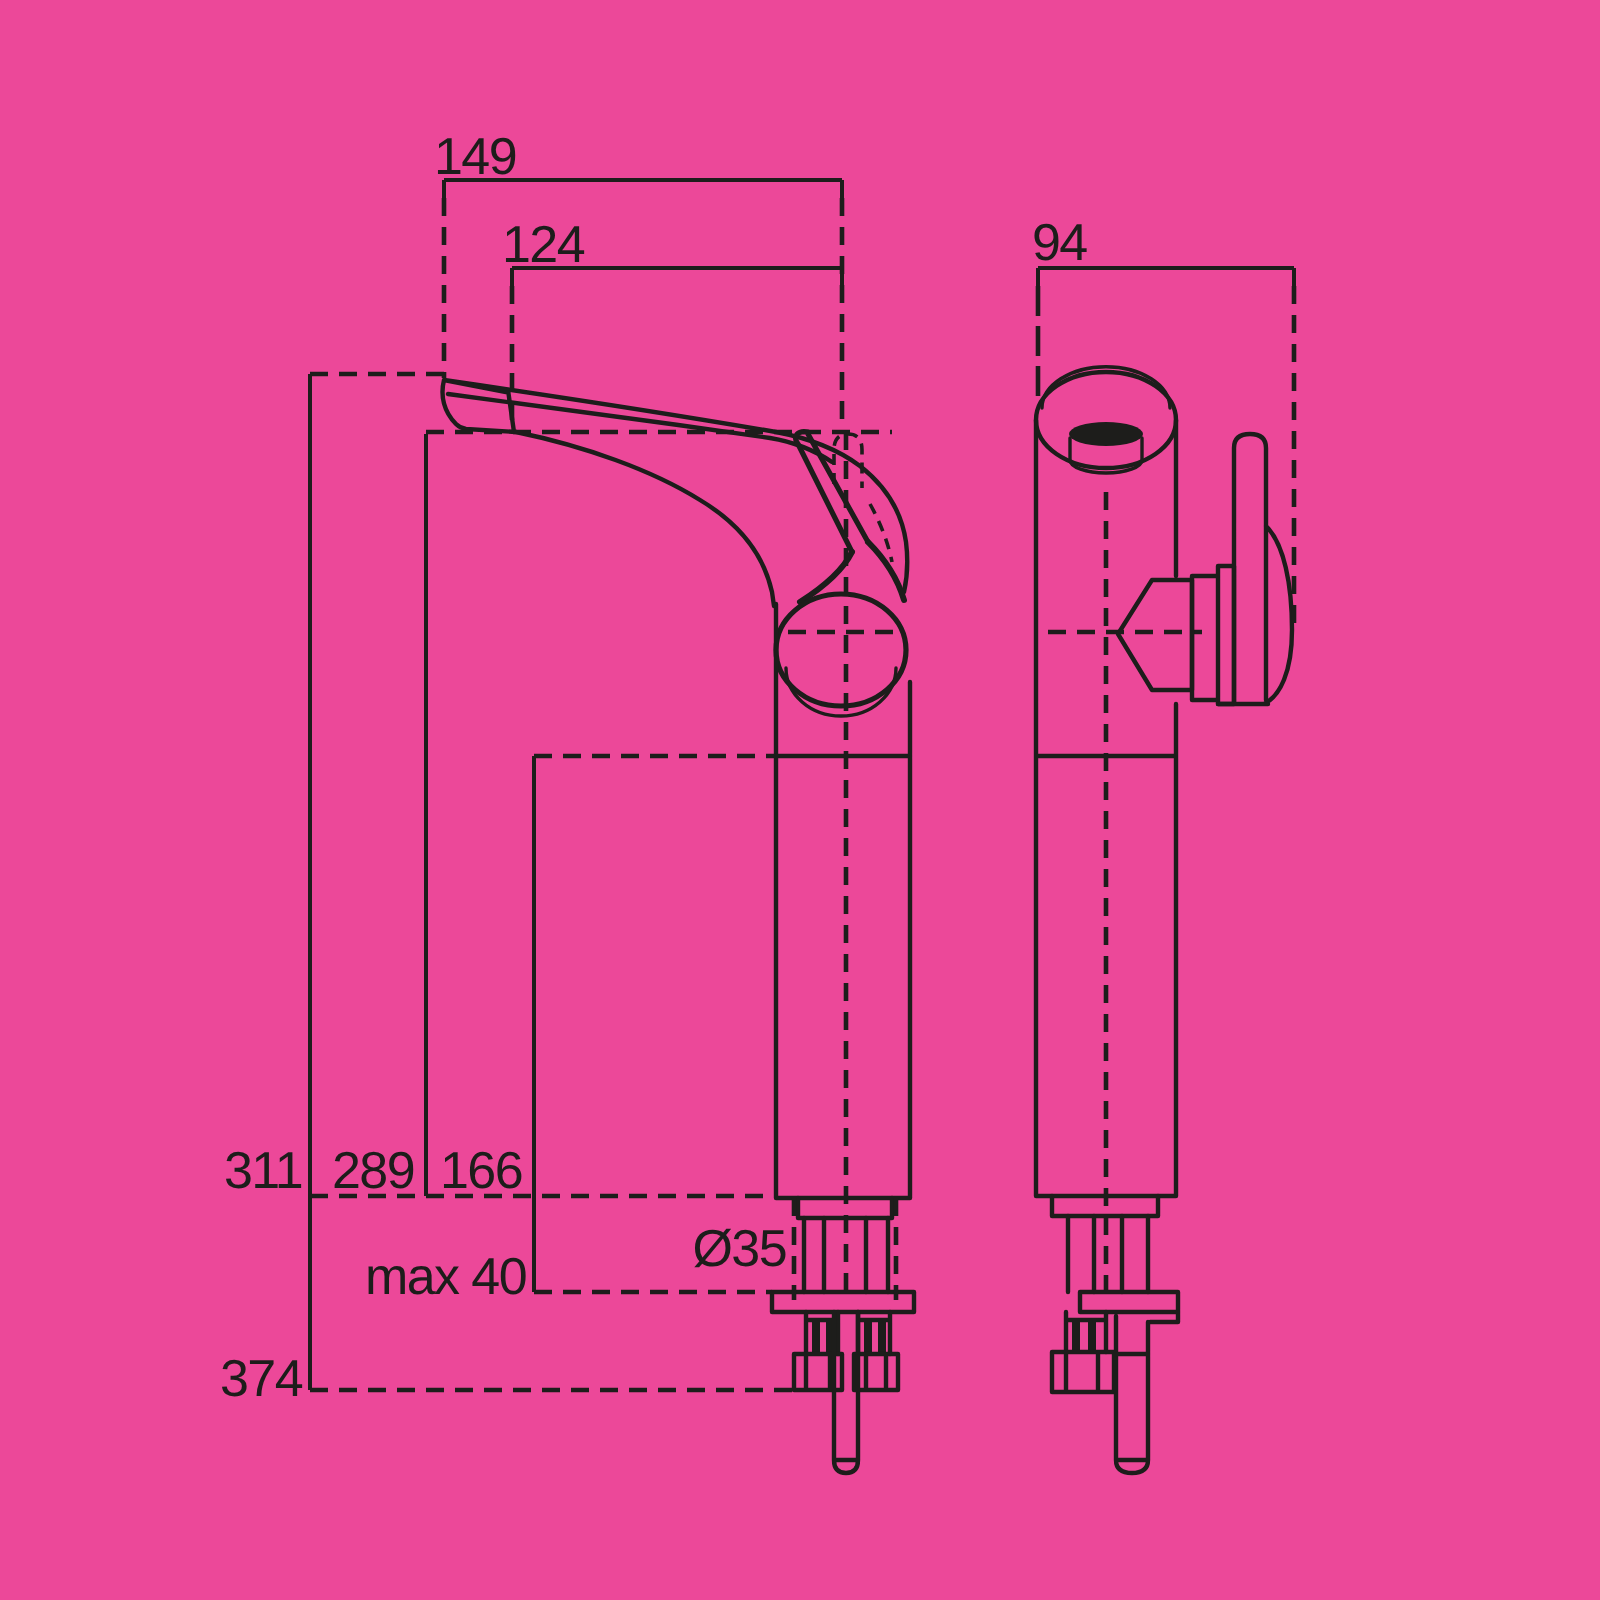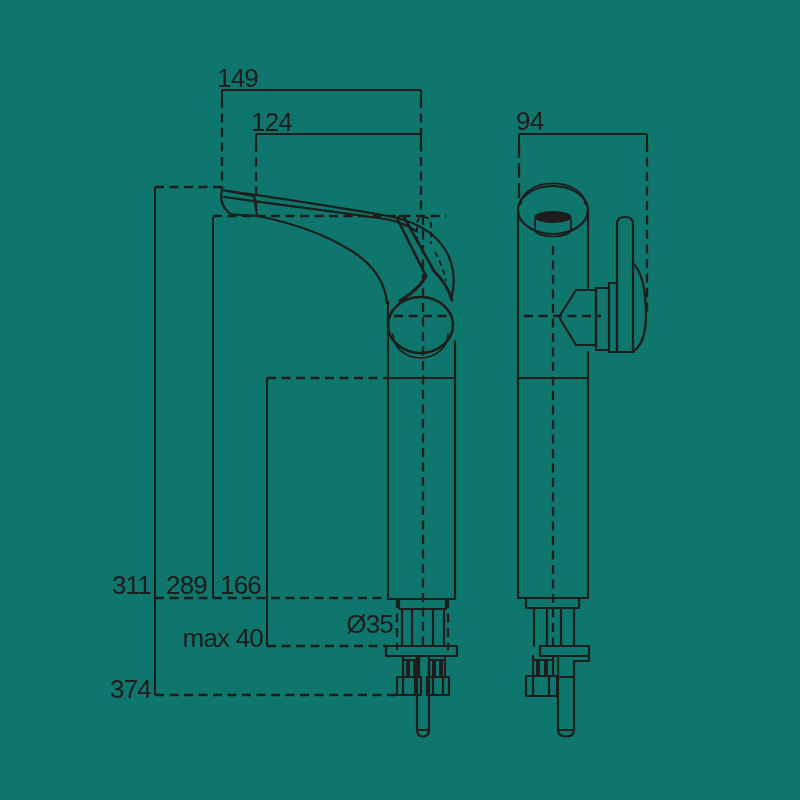--- a/index.html
+++ b/index.html
@@ -1,16 +1,16 @@
 <!DOCTYPE html>
 <html><head>
 <meta charset="utf-8">
 <style>
   html,body{margin:0;padding:0;background:#ffffff;}
-  .canvas{position:relative;width:800px;height:800px;background:#0f766e;overflow:hidden;}
+  .canvas{position:relative;width:800px;height:800px;background:#ec4899;overflow:hidden;}
   svg{display:block;}
   text{font-family:"Liberation Sans","DejaVu Sans",sans-serif;font-size:26px;letter-spacing:-0.8px;fill:#1d1d1b;}
   path,ellipse,line{vector-effect:non-scaling-stroke;}
   .ln{stroke:#1d1d1b;fill:none;stroke-width:2.2;stroke-linecap:round;stroke-linejoin:round;}
   .ln-thin{stroke:#1d1d1b;fill:none;stroke-width:1.7;stroke-linecap:round;}
   .ln-heavy{stroke:#1d1d1b;fill:none;stroke-width:3;stroke-linecap:round;}
   .ln-blade{stroke:#1d1d1b;fill:none;stroke-width:2.6;stroke-linecap:round;}
   .dash{stroke:#1d1d1b;fill:none;stroke-width:2.3;stroke-dasharray:9 5.5;stroke-linecap:butt;}
   .dashdot{stroke:#1d1d1b;fill:none;stroke-width:2.3;stroke-dasharray:15 5;stroke-linecap:butt;}
   .dash-hidden{stroke:#1d1d1b;fill:none;stroke-width:1.8;stroke-dasharray:5.5 4;stroke-linecap:butt;}

